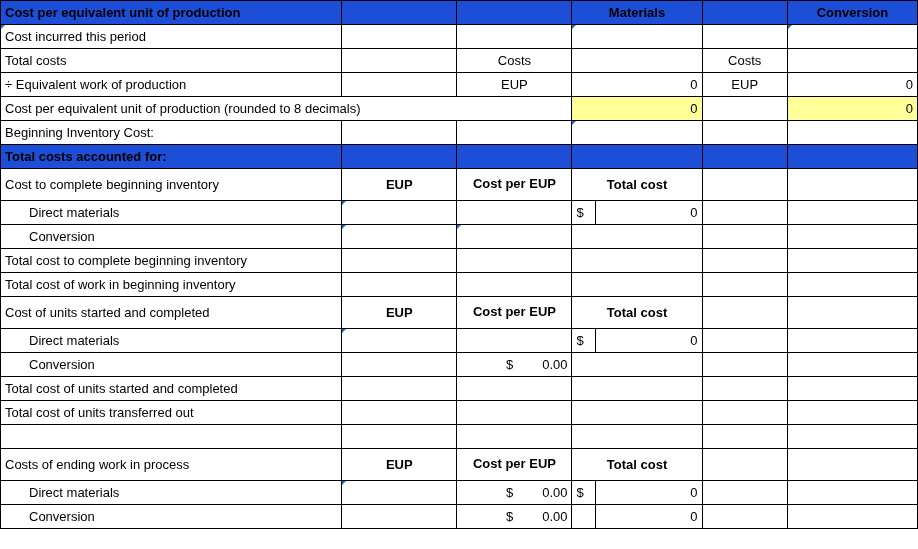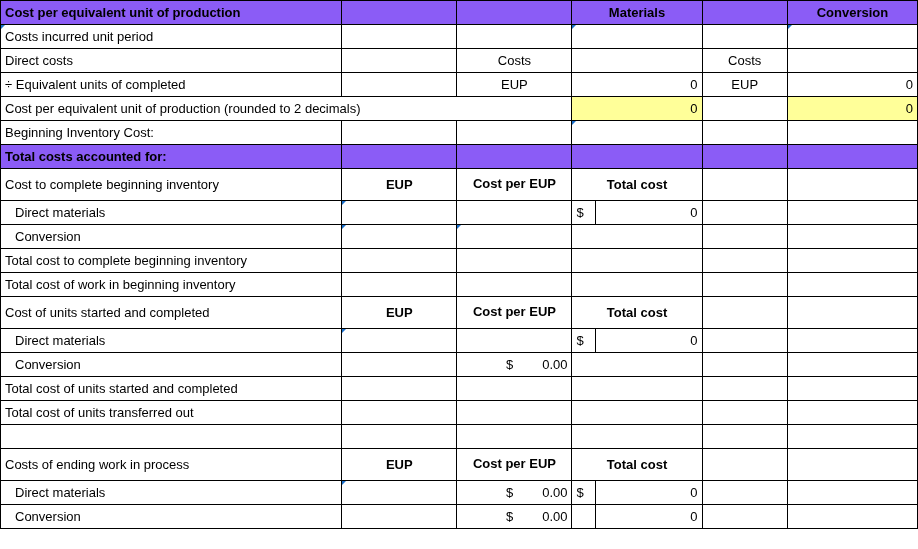--- a/index.html
+++ b/index.html
@@ -24,38 +24,38 @@
     white-space: nowrap;
   }
   td.multiline {
     white-space: normal;
     line-height: 1.1;
     text-align: center;
     height: 32px;
     margin-top: 46px;
   }
   .blue-hdr {
-    background: #8b5cf6;
+    background: #1d4ed8;
     font-weight: bold;
   }
   .yellow {
     background: #ffff99;
   }
   .bold {
     font-weight: bold;
   }
   .center {
     text-align: center;
     margin-top: 8px;
   }
   .right {
     text-align: right;
   }
   .indent1 {
-    padding-left: 14px;
+    padding-left: 28px;
   }
   .indent2 {
   }
   .marker {
     position: relative;
   }
   .marker::before {
     content: "";
     position: absolute;
     top: -1px;
@@ -93,48 +93,48 @@
       <tr>
     <td class="blue-hdr">Cost per equivalent unit of production</td>
     <td class="blue-hdr"></td>
     <td class="blue-hdr"></td>
     <td class="blue-hdr center" colspan="2">Materials</td>
     <td class="blue-hdr"></td>
     <td class="blue-hdr center" colspan="2">Conversion</td>
   </tr>
 
   <tr>
-    <td class="marker">Costs incurred unit period</td>
+    <td class="marker">Cost incurred this period</td>
     <td></td>
     <td></td>
     <td class="marker" colspan="2"></td>
     <td></td>
     <td class="marker" colspan="2"></td>
   </tr>
 
   <tr>
-    <td>Direct costs</td>
+    <td>Total costs</td>
     <td></td>
     <td class="center">Costs</td>
     <td colspan="2"></td>
     <td class="center">Costs</td>
     <td colspan="2"></td>
   </tr>
 
   <tr>
-    <td>÷ Equivalent units of completed</td>
+    <td>÷ Equivalent work of production</td>
     <td></td>
     <td class="center">EUP</td>
     <td colspan="2" class="right">0</td>
     <td class="center">EUP</td>
     <td colspan="2" class="right">0</td>
   </tr>
 
   <tr>
-    <td colspan="3">Cost per equivalent unit of production (rounded to 2 decimals)</td>
+    <td colspan="3">Cost per equivalent unit of production (rounded to 8 decimals)</td>
     <td colspan="2" class="yellow right">0</td>
     <td></td>
     <td colspan="2" class="yellow right">0</td>
   </tr>
 
   <tr>
     <td>Beginning Inventory Cost:</td>
     <td></td>
     <td></td>
     <td class="marker" colspan="2"></td>

